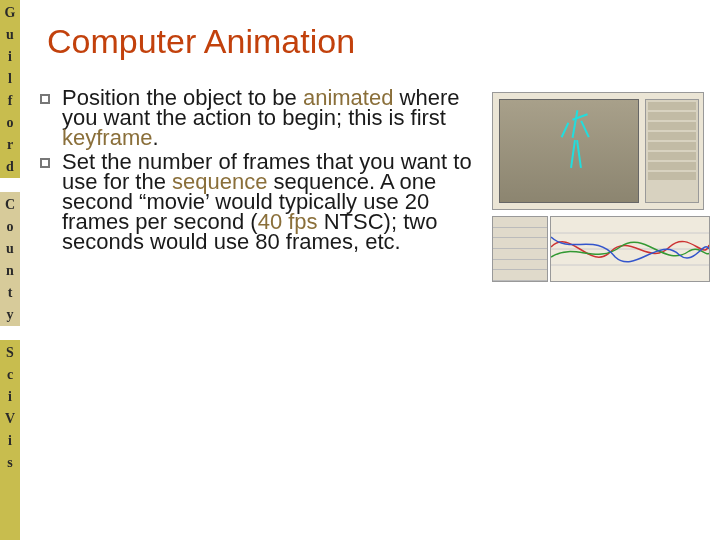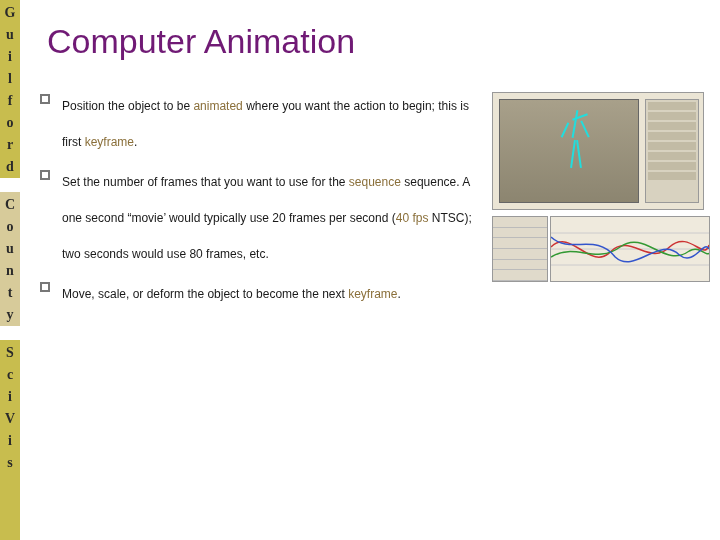--- a/index.html
+++ b/index.html
@@ -35,21 +35,21 @@
   .block-guilford { background: #c8bd4e; }
   .block-gap1 { background: #ffffff; height: 14px; }
   .block-county { background: #d7cb9a; }
   .block-gap2 { background: #ffffff; height: 14px; }
   .block-scivis { background: #c8bd4e; flex: 1; }
   .title {
     position: absolute;
     left: 47px;
     top: 22px;
     font-size: 34px;
-    color: #701a75;
+    color: #c2410c;
     font-family: Verdana, Geneva, sans-serif;
   }
   .content {
     position: absolute;
     left: 40px;
     top: 88px;
     width: 432px;
   }
   .item {
     display: flex;
@@ -58,22 +58,22 @@
   }
   .bullet-sq {
     width: 10px;
     height: 10px;
     border: 2px solid #777;
     margin-top: 6px;
     margin-right: 12px;
     flex-shrink: 0;
   }
   .item .text {
-    font-size: 12px;
-    line-height: 36px;
+    font-size: 22px;
+    line-height: 20px;
     color: #1a1a1a;
   }
   .item .text .hl {
     color: #8a6f3a;
   }
   .thumbs {
     position: absolute;
     right: 10px;
     top: 92px;
     width: 218px;
@@ -187,24 +187,20 @@
 <div class="title">Computer Animation</div>
 
 <div class="content">
     <div class="item">
       <div class="bullet-sq"></div>
       <div class="text"><span>Position the object to be </span><span class="hl">animated</span><span> where you want the action to begin; this is first </span><span class="hl">keyframe</span><span>.</span></div>
     </div>
     <div class="item">
       <div class="bullet-sq"></div>
       <div class="text"><span>Set the number of frames that you want to use for the </span><span class="hl">sequence</span><span> sequence.  A one second “movie’ would typically use 20 frames per second (</span><span class="hl">40 fps</span><span> NTSC); two seconds would use 80 frames, etc.</span></div>
-    </div>
-    <div class="item">
-      <div class="bullet-sq"></div>
-      <div class="text"><span>Move, scale, or deform the object to become the next </span><span class="hl">keyframe</span><span>.</span></div>
     </div>
   </div>
 
 <div class="thumbs">
   <div class="thumb-top">
     <div class="viewport">
       <div class="skeleton">
         <div class="bone b1"></div>
         <div class="bone b2"></div>
         <div class="bone b3"></div>

